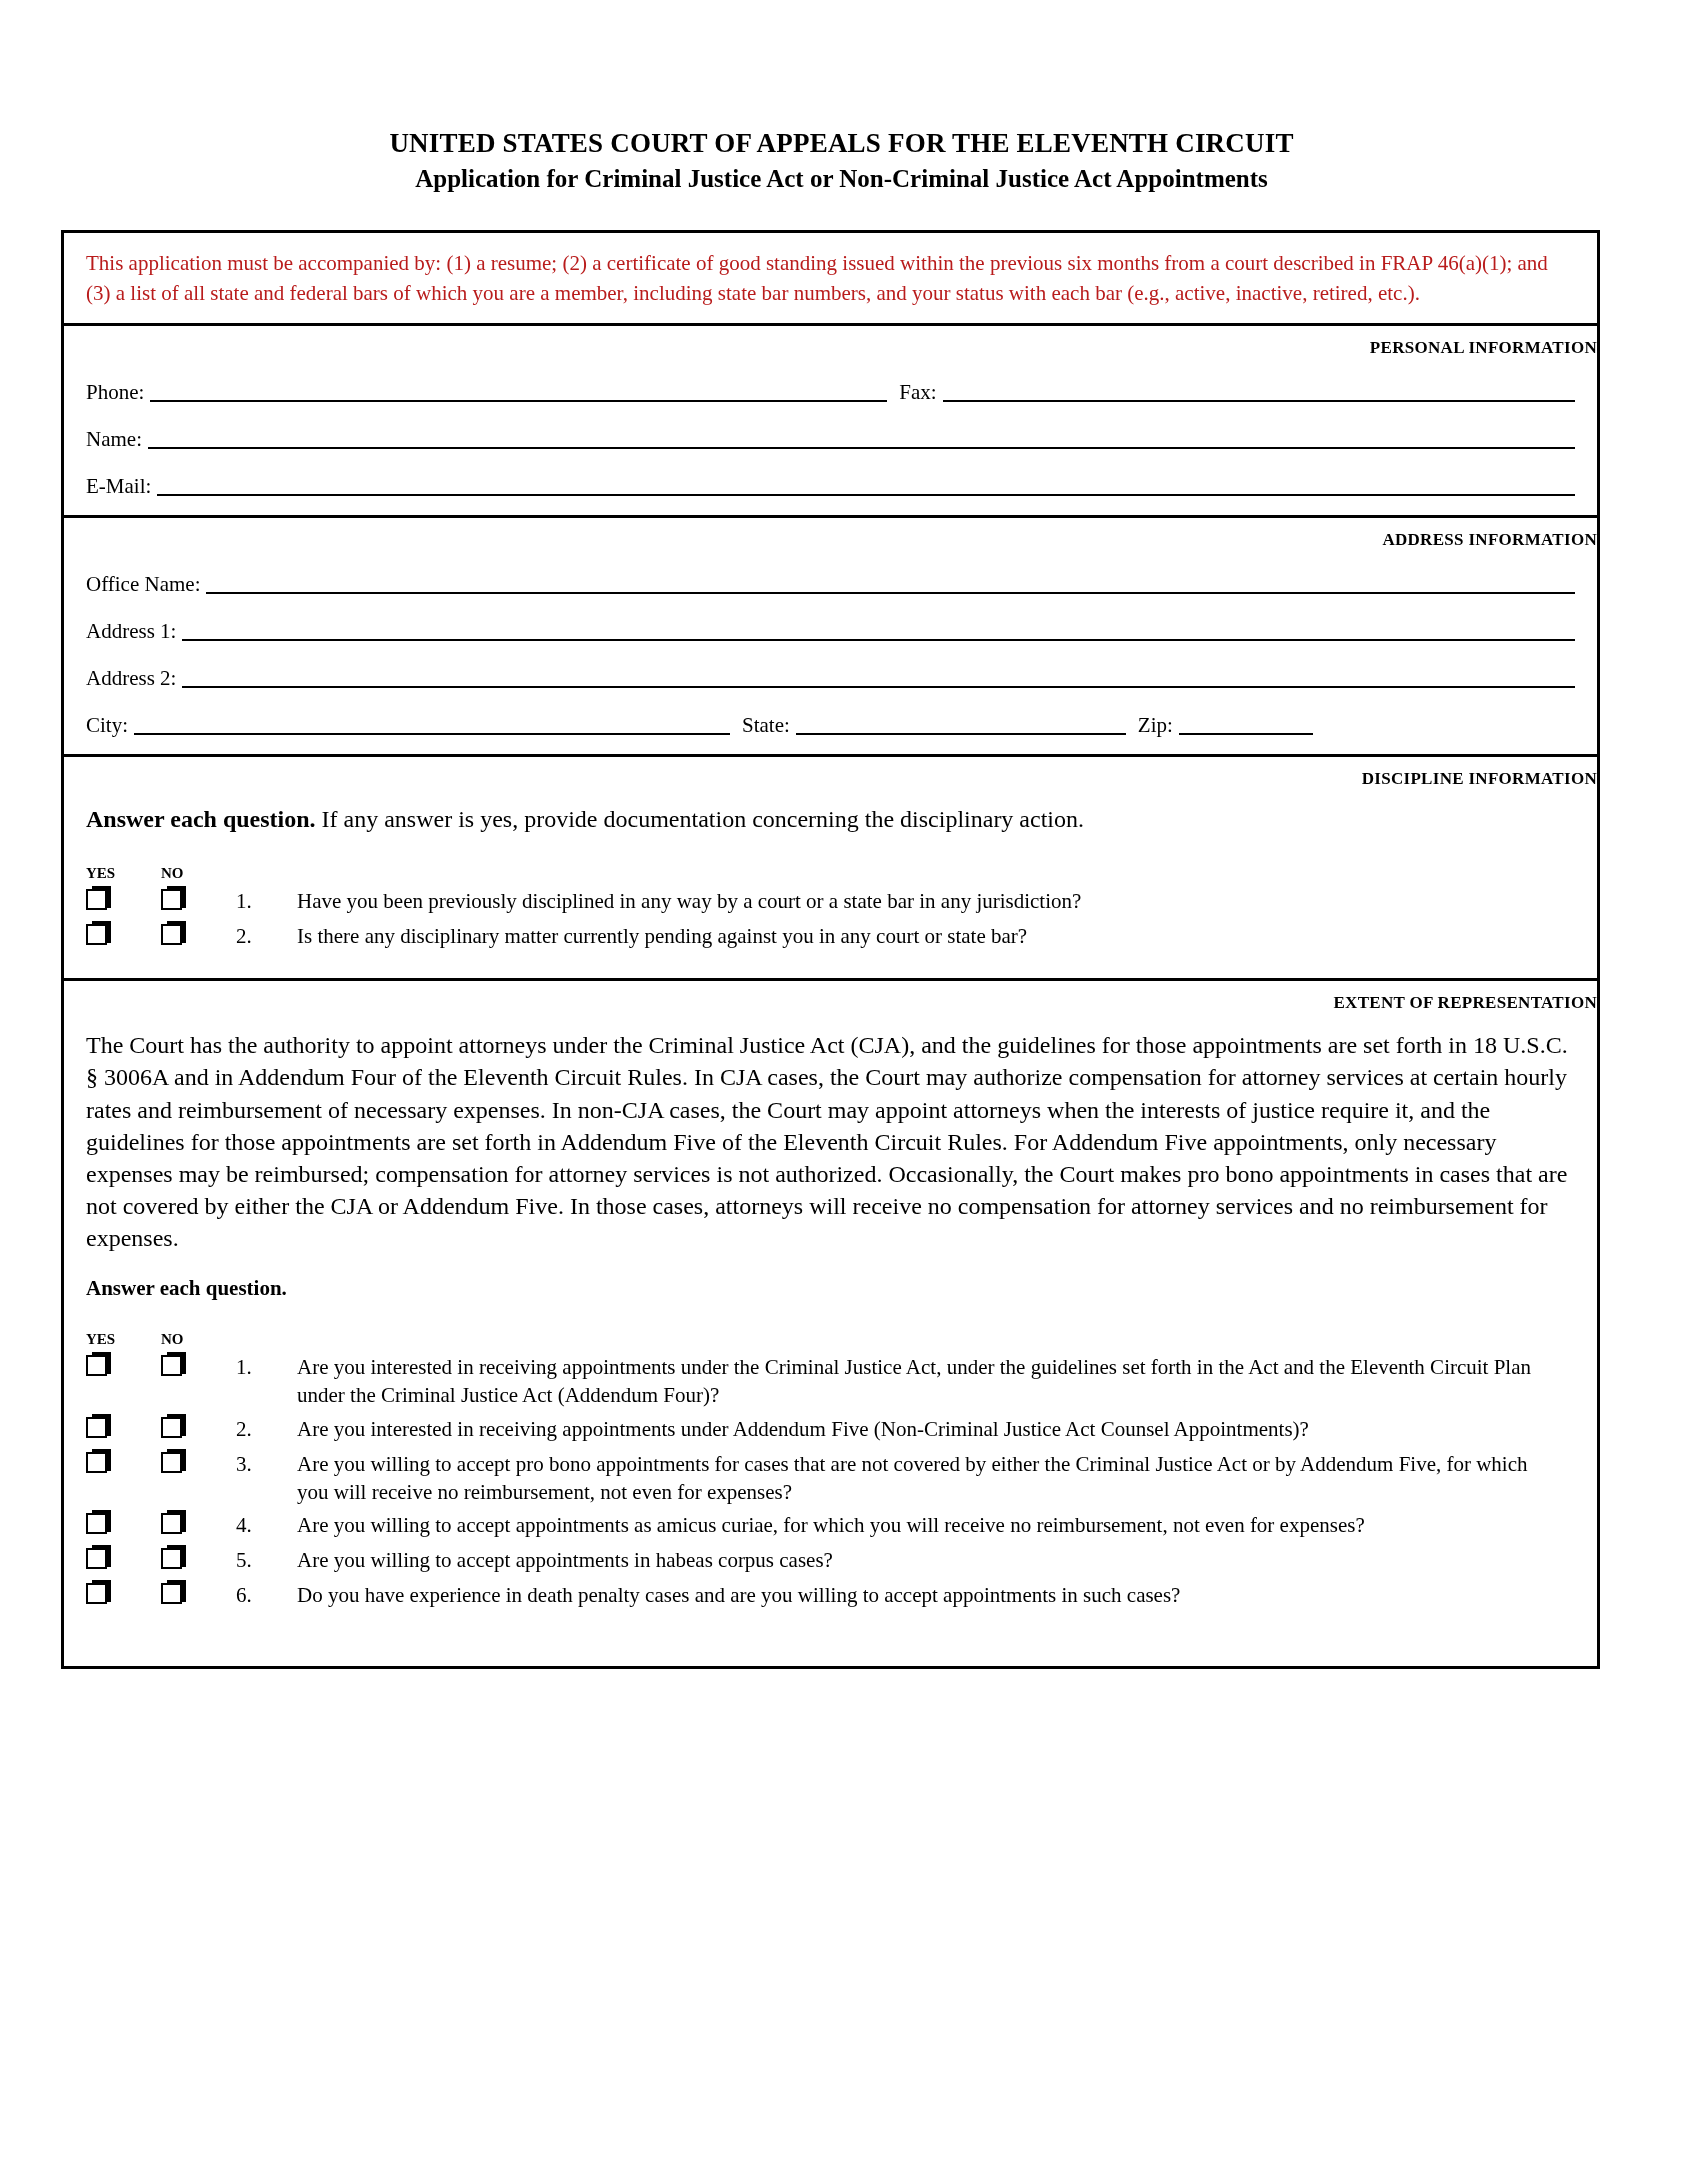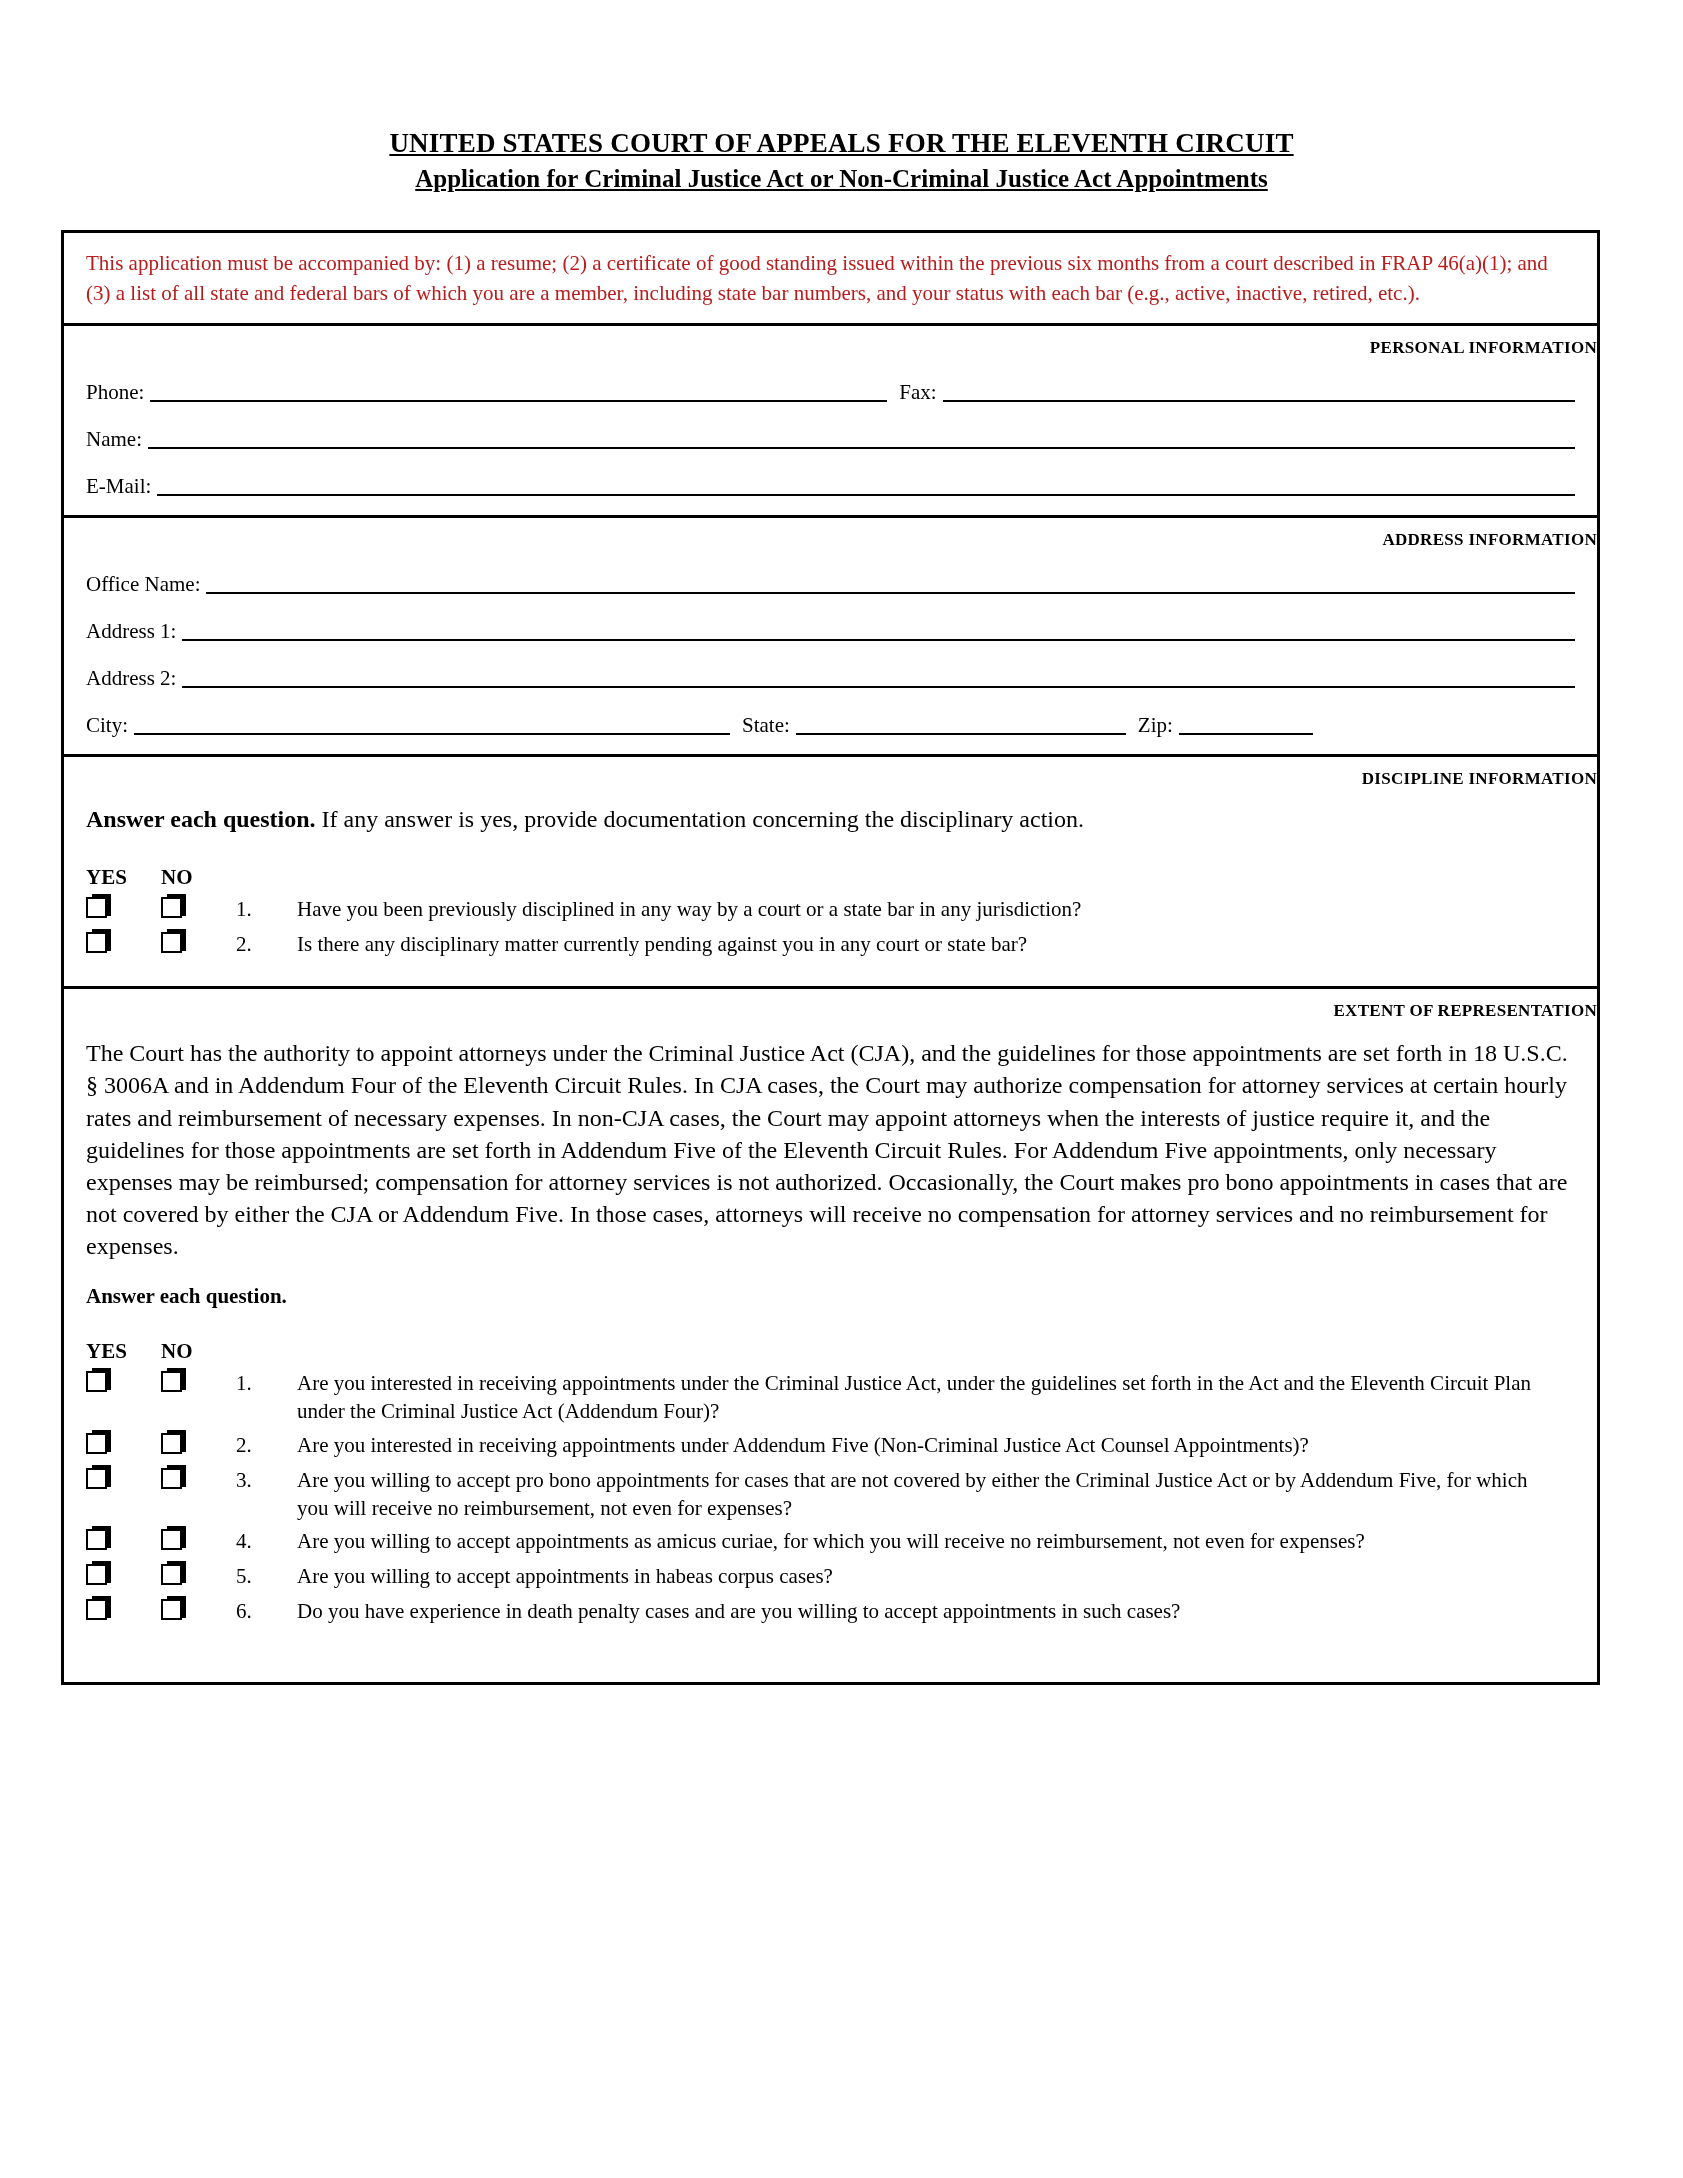--- a/index.html
+++ b/index.html
@@ -14,21 +14,20 @@
     color: #000000;
     position: relative;
     overflow: hidden;
   }
 
   .page {
     width: 1683px;
     height: 2178px;
     position: relative;
     background: #ffffff;
-    text-decoration: underline;
   }
 
   
   .title-block {
     padding-top: 127px;
     text-align: center;
   }
   .title-line1 {
     font-size: 27px;
     font-weight: bold;
@@ -129,21 +128,21 @@
     font-weight: bold;
     padding: 22px 22px 0 22px;
   }
 
   
   .qwrap {
     padding: 0 22px 0 22px;
   }
   .yesno-head {
     display: flex;
-    font-size: 21px;
+    font-size: 15px;
     font-weight: bold;
     margin-top: 30px;
     margin-bottom: 4px;
   }
   .yesno-head .col-yes { width: 75px; }
   .yesno-head .col-no  { width: 75px; }
 
   .qrow {
     display: flex;
     align-items: flex-start;

